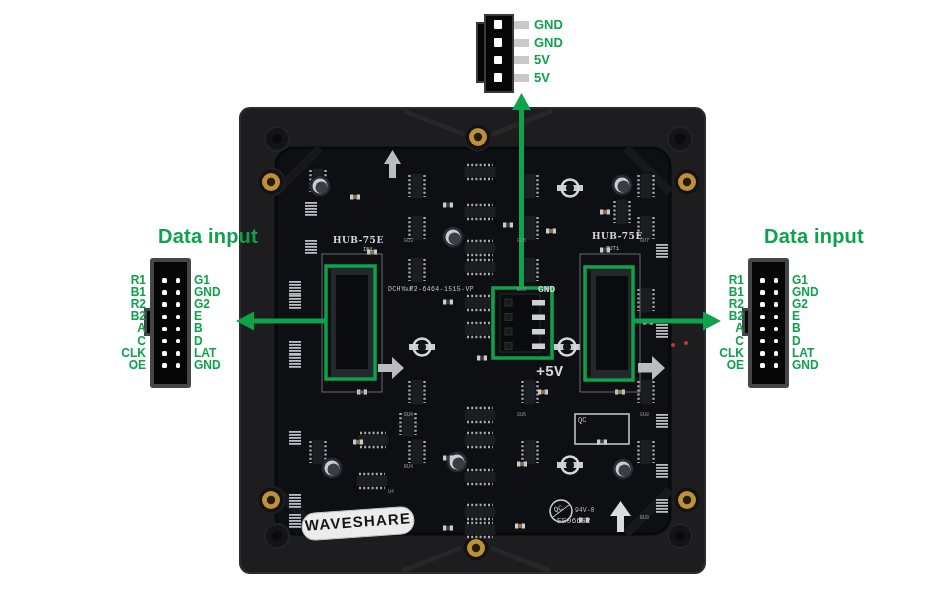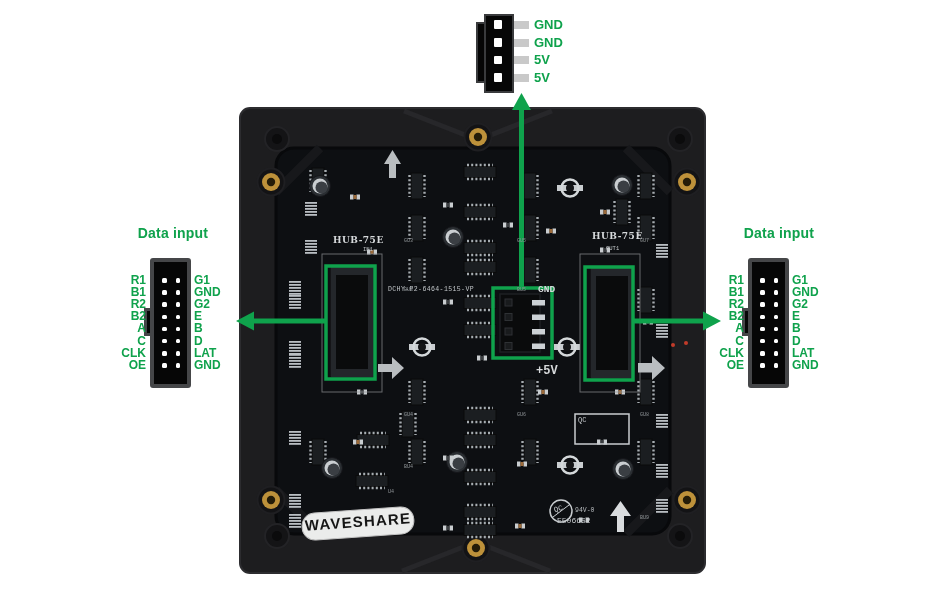--- a/index.html
+++ b/index.html
@@ -1,20 +1,20 @@
 <!DOCTYPE html>
 <html><head>
 <meta charset="utf-8">
 <style>
   html,body{margin:0;padding:0;background:#ffffff;}
   .stage{position:relative;width:950px;height:600px;background:#ffffff;overflow:hidden;
          font-family:"Liberation Sans","DejaVu Sans",sans-serif;}
   .abs{position:absolute;}
   .green{color:#0fa24c;}
-  .d-title{font-weight:700;font-size:14px;text-align:center;letter-spacing:.2px;}
+  .d-title{font-weight:700;font-size:20px;text-align:center;letter-spacing:.2px;margin-left:35px;}
   .pinlab{font-weight:700;font-size:12px;height:15px;line-height:15px;}
   .pwrlab{font-weight:700;font-size:13px;height:16px;line-height:16px;}
   .dot{position:absolute;width:4.6px;height:4.6px;background:#ffffff;border-radius:1.5px;}
   .conn-body{position:absolute;background:#060606;border:4px solid #454648;box-sizing:border-box;border-radius:3px;}
   .conn-notch{position:absolute;background:#060606;border:3px solid #454648;border-right:0;box-sizing:border-box;}
   .pwr-body{position:absolute;background:#060606;border:2px solid #3a3b3d;box-sizing:border-box;}
   .pwr-tab{position:absolute;background:#060606;border:2px solid #3a3b3d;border-right:0;box-sizing:border-box;}
   .pwr-pin{position:absolute;width:8.5px;height:8.5px;background:#ffffff;border-radius:1px;}
   .pwr-graytab{position:absolute;width:15px;height:8px;background:#c9c9c9;}
   .silk{position:absolute;color:#d6d9db;font-family:"Liberation Mono","DejaVu Sans Mono",monospace;}
@@ -495,21 +495,21 @@
 
   <div class="abs d-title green" style="left:726px;top:225px;width:106px;">Data input</div>
   <div class="conn-notch" style="left:742px;top:308px;width:9px;height:28px;"></div>
   <div class="conn-body" style="left:748px;top:258px;width:41px;height:130px;"></div>
 
   <div class="silk silk-hub" style="left:333px;top:235px;">HUB-75E</div>
   <div class="silk silk-tiny" style="left:363px;top:246px;">IN1</div>
   <div class="silk silk-hub" style="left:592px;top:231px;">HUB-75E</div>
   <div class="silk silk-tiny" style="left:606px;top:245px;">OUT1</div>
   <div class="silk silk-pwr" style="left:538px;top:284px;font-size:9.5px;">GND</div>
-  <div class="silk silk-pwr" style="left:536px;top:364px;font-size:12px;">+5V</div>
+  <div class="silk silk-pwr" style="left:536px;top:364px;font-size:15px;">+5V</div>
   <div class="silk silk-part" style="left:388px;top:286px;">DCHY-P2-6464-1515-VP</div>
   <div class="silk" style="left:578px;top:416px;font-size:7px;color:#c9cdd0;">QC</div>
   <div class="silk" style="left:554px;top:505px;font-size:7.5px;color:#c9cdd0;transform:rotate(-18deg);">QC</div>
   <div class="silk" style="left:575px;top:507px;font-size:6.5px;color:#b9bdc0;">94V-0</div>
   <div class="silk" style="left:557px;top:516px;font-size:8px;color:#c9cdd0;">E506652</div>
   <div class="sticker-text">WAVESHARE</div>
 
 <div class="dot" style="left:162.2px;top:278px;"></div>
     <div class="dot" style="left:175.7px;top:278px;"></div>
     <div class="abs pinlab green" style="left:98px;top:272.8px;width:48px;text-align:right;">R1</div>

